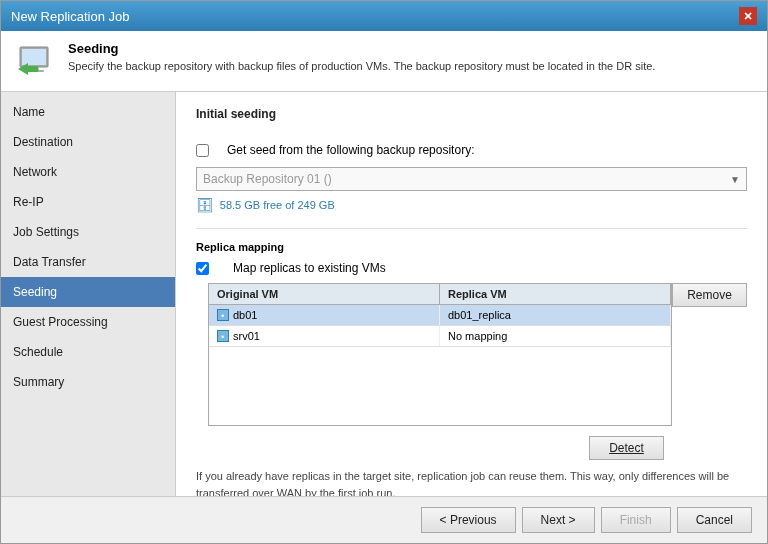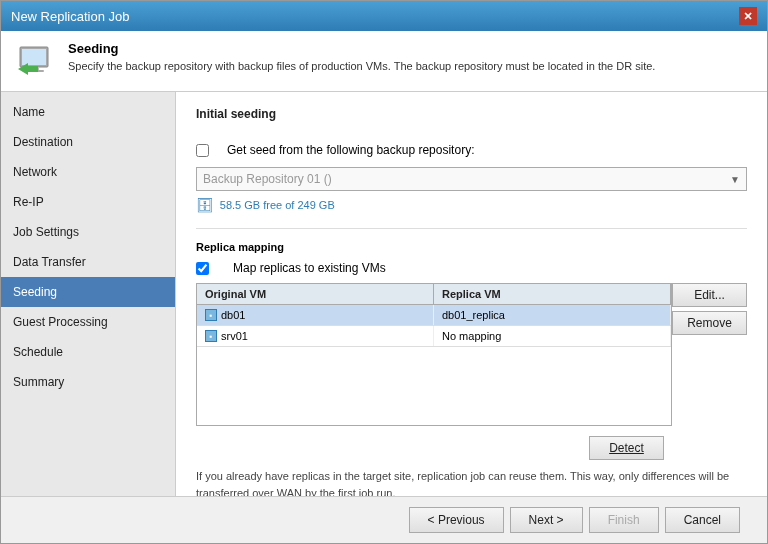--- a/index.html
+++ b/index.html
@@ -165,20 +165,21 @@
     }
     .map-checkbox-row {
       display: flex;
       align-items: center;
       gap: 24px;
       margin-bottom: 8px;
     }
     .table-and-buttons {
       display: flex;
       margin-bottom: 10px;
+      margin-left: 12px;
     }
     .vm-table {
       flex: 1;
       border: 1px solid #aaa;
       background: white;
     }
     .vm-table-header {
       display: flex;
       background: #e0e8f0;
       border-bottom: 1px solid #aaa;
@@ -240,21 +241,21 @@
     }
     .info-text {
       font-size: 11px;
       color: #444;
       line-height: 1.5;
       margin-bottom: 5px;
     }
     .footer {
       background: #f0f0f0;
       border-top: 1px solid #ccc;
-      padding: 10px 27px;
+      padding: 10px 15px;
       display: flex;
       justify-content: flex-end;
       gap: 6px;
       flex-shrink: 0;
     }
     .footer-btn {
       padding: 5px 18px;
       font-size: 12px;
       border: 1px solid #aaa;
       background: linear-gradient(to bottom, #f5f5f5, #e0e0e0);
@@ -375,21 +376,20 @@
             <div class="vm-table-row">
               <div class="vm-table-cell">
                 <span class="vm-icon">▪</span>
                 <span>srv01</span>
               </div>
               <div class="vm-table-cell">No mapping</div>
             </div>
           </div>
         </div>
         <div class="table-buttons">
-          <button class="btn">Edit...</button>
           <button class="btn">Remove</button>
         </div>
       </div>
 
       <div class="detect-btn-row" style="margin-bottom:8px; margin-right: 83px;">
         <button class="btn" style="width:75px;text-decoration:underline;">Detect</button>
       </div>
 
       <div class="info-text">If you already have replicas in the target site, replication job can reuse them. This way, only differences will be transferred over WAN by the first job run.</div>
     </div>

